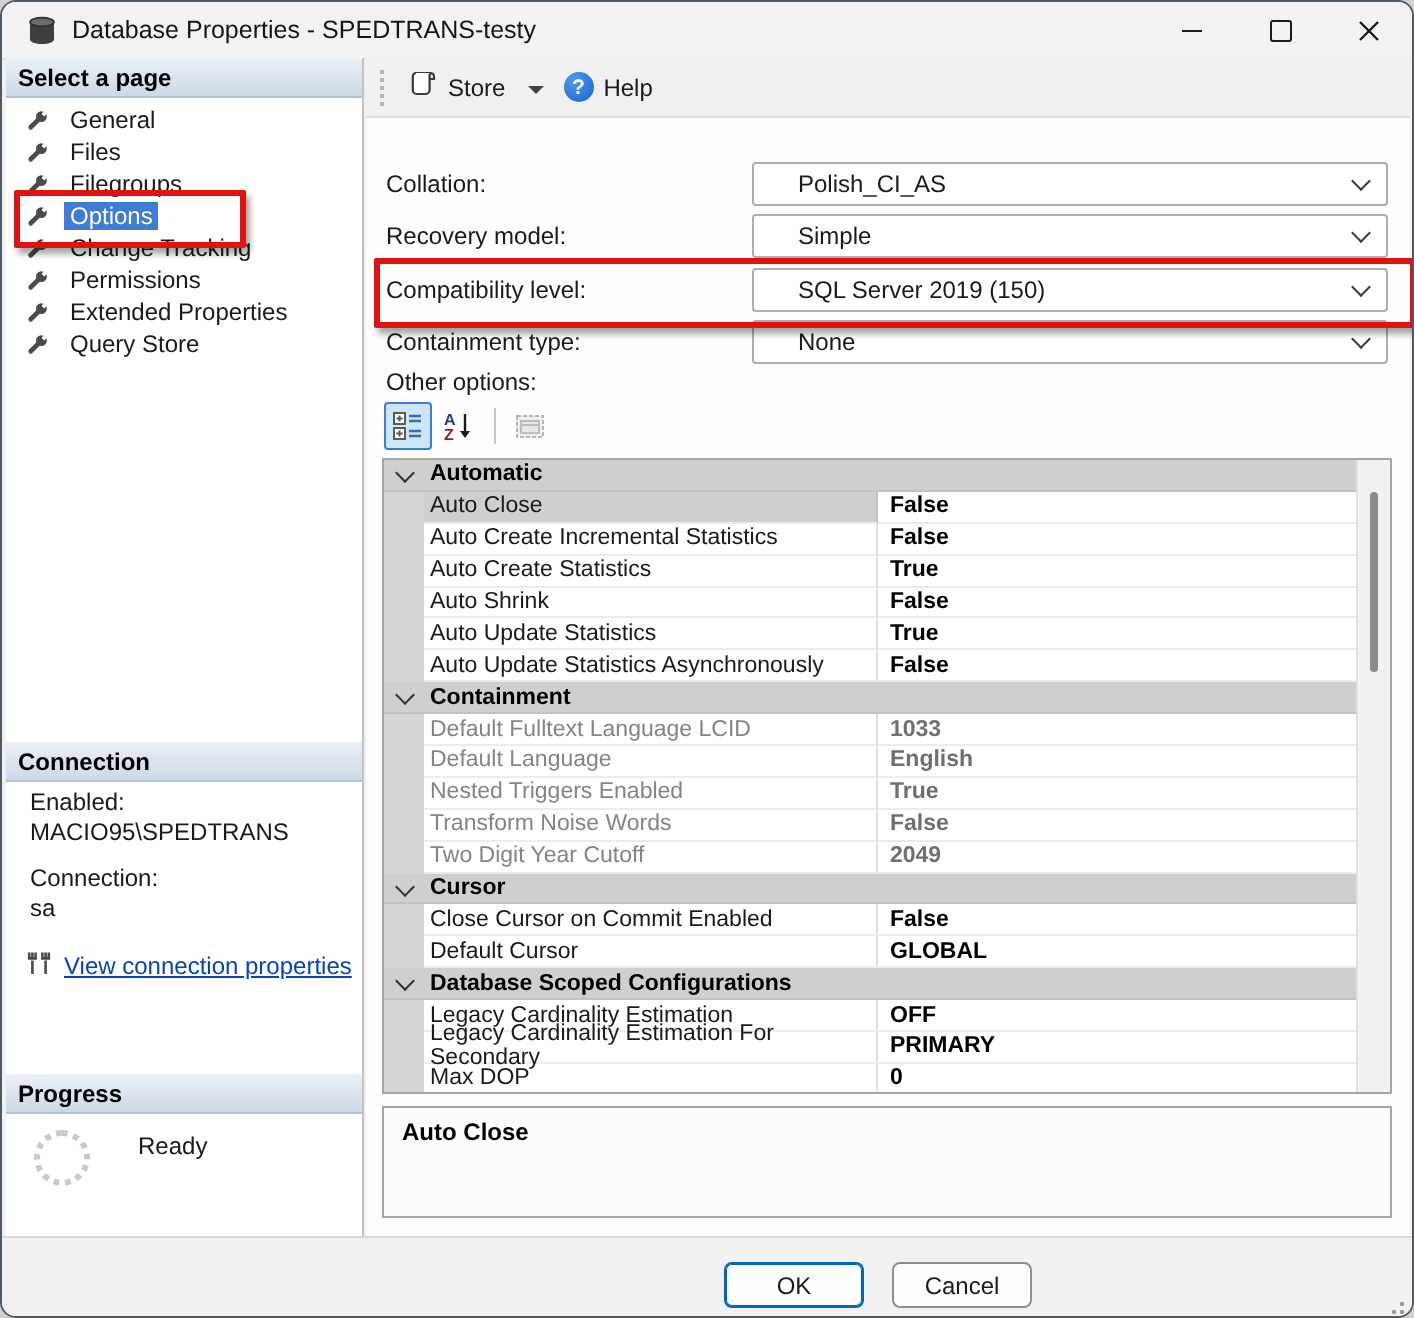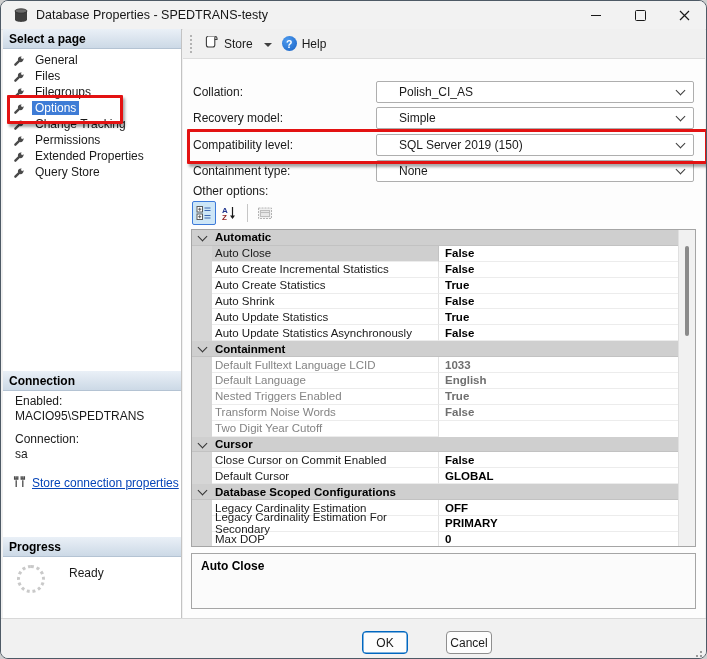--- a/index.html
+++ b/index.html
@@ -74,21 +74,21 @@
   .grid-row.disabled .value-cell{color:#6f6f6f;}
   .cat-chev{width:6px;height:6px;border-right:1.4px solid #333;border-bottom:1.4px solid #333;transform:rotate(45deg);margin-top:-2px;}
   .grid-scrollbar{position:absolute;right:0;top:0;bottom:0;width:16px;background:#f1f1f1;border-left:1px solid #e0e0e0;}
   .grid-thumb{position:absolute;left:6px;top:16px;width:4px;height:90px;background:#8a8a8a;border-radius:2px;}
 
   .desc-panel{position:absolute;left:8px;top:495px;width:505px;height:56px;border:1px solid #a5a5a5;background:#fbfbfb;box-sizing:border-box;padding:5px 9px;}
   .desc-title{font-size:12px;font-weight:bold;color:#000;}
 
   
   .footer{position:absolute;left:0;right:0;top:617px;height:42px;background:#f1f1f1;border-top:1px solid #d8d8d8;}
-  .btn{position:absolute;top:12px;width:46px;height:23px;background:#fdfdfd;border:1px solid #8f8f8f;border-radius:4px;font-size:12px;color:#1a1a1a;display:flex;align-items:center;justify-content:center;box-sizing:border-box;}
+  .btn{position:absolute;top:12px;width:70px;height:23px;background:#fdfdfd;border:1px solid #8f8f8f;border-radius:4px;font-size:12px;color:#1a1a1a;display:flex;align-items:center;justify-content:center;box-sizing:border-box;}
   .btn-ok{left:361px;border-color:#0067c0;box-shadow:0 0 0 .5px #0067c0 inset;}
   .btn-cancel{left:445px;}
   .resize-grip{position:absolute;right:3px;bottom:3px;width:10px;height:10px;
     background-image:radial-gradient(#9a9a9a 1px, transparent 1.2px);background-size:4px 4px;background-position:bottom right;
     clip-path:polygon(100% 0,100% 100%,0 100%);}
 
   
   .annotation{position:absolute;border:3px solid #e31212;box-shadow:2px 3px 3px rgba(0,0,0,.35);z-index:50;border-radius:1px;}
   .ann-options{left:6px;top:94px;width:110px;height:23px;}
   .ann-compat{left:186px;top:128px;width:515px;height:29px;}
@@ -215,21 +215,21 @@
       <div class="conn-line">sa</div>
       <div class="conn-link-row">
         <span>
           <svg width="14" height="14" viewBox="0 0 14 14">
             <g stroke="#4a4a4a" stroke-width="1.3" fill="none">
               <path d="M3.2 13 V6.2 M1.6 2.2 v3 h3.2 v-3 M3.2 2.2 v3"></path>
               <path d="M9.8 13 V6.2 M8.2 2.2 v3 h3.2 v-3 M9.8 2.2 v3"></path>
             </g>
           </svg>
         </span>
-        <a class="conn-link" href="#">Store connection properties</a>
+        <a class="conn-link" href="#">View connection properties</a>
       </div>
     </div>
 
     <div class="panel-header hdr-progress">Progress</div>
     <div class="progress-block">
       <div class="spinner"></div>
       <div class="progress-text">Ready</div>
     </div>
   </div>
 
@@ -373,20 +373,21 @@
               <div class="gcell value-cell">True</div>
             </div>
             <div class="grid-row disabled">
               <div class="gcell gutter"></div>
               <div class="gcell name-cell">Transform Noise Words</div>
               <div class="gcell value-cell">False</div>
             </div>
             <div class="grid-row disabled">
               <div class="gcell gutter"></div>
               <div class="gcell name-cell">Two Digit Year Cutoff</div>
+              <div class="gcell value-cell">2049</div>
             </div>
             <div class="grid-row category">
               <div class="gcell gutter">
                 <span class="cat-chev"></span>
               </div>
               <div class="gcell cat-label">Cursor</div>
             </div>
             <div class="grid-row">
               <div class="gcell gutter"></div>
               <div class="gcell name-cell">Close Cursor on Commit Enabled</div>

